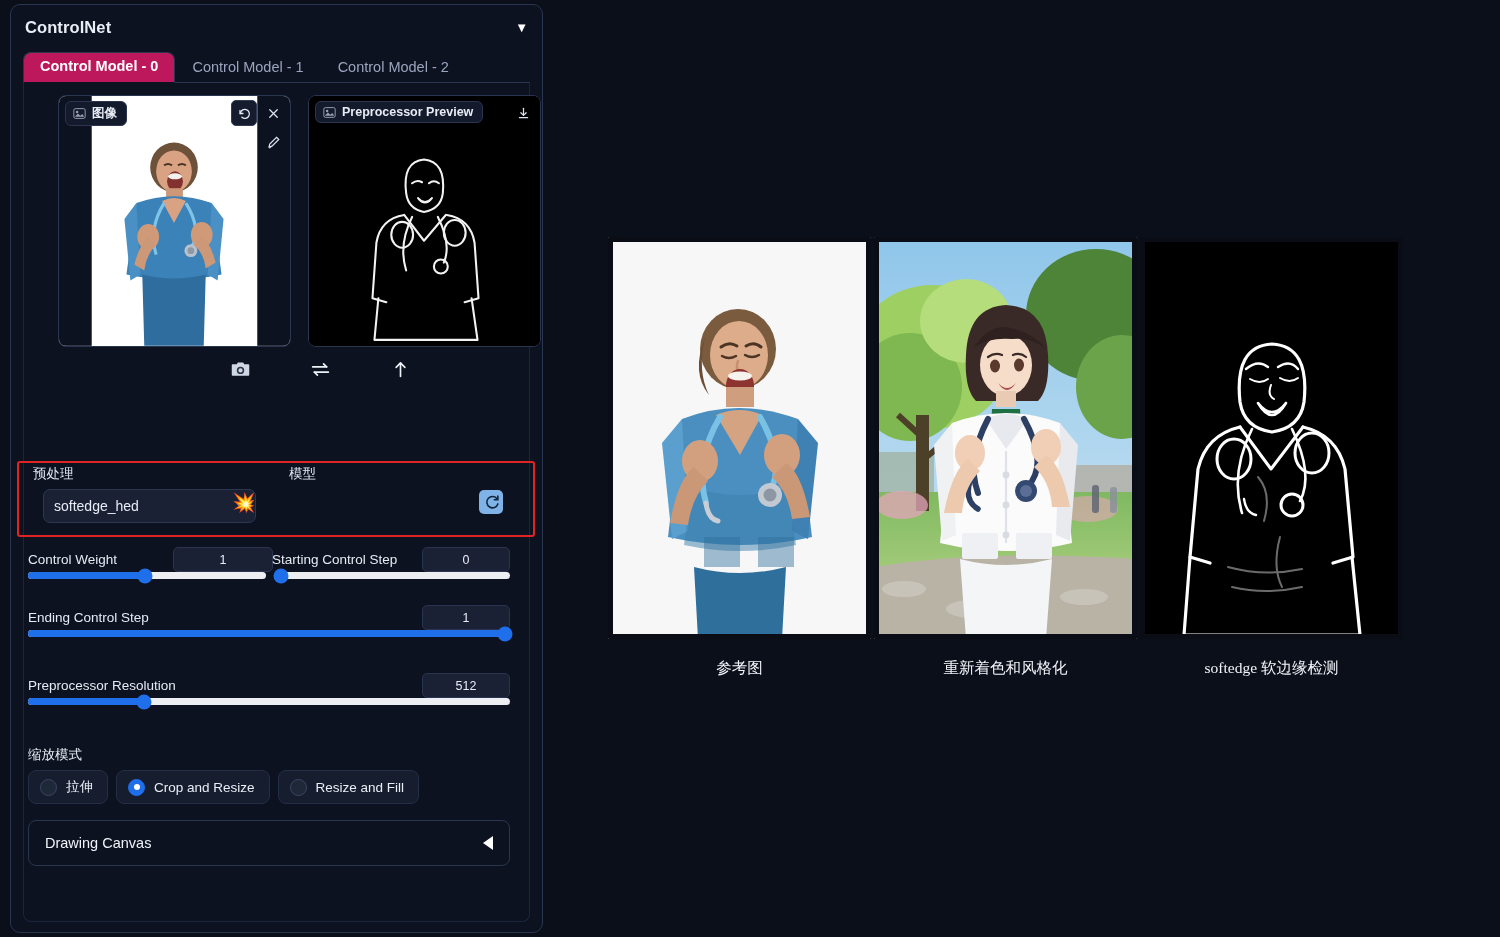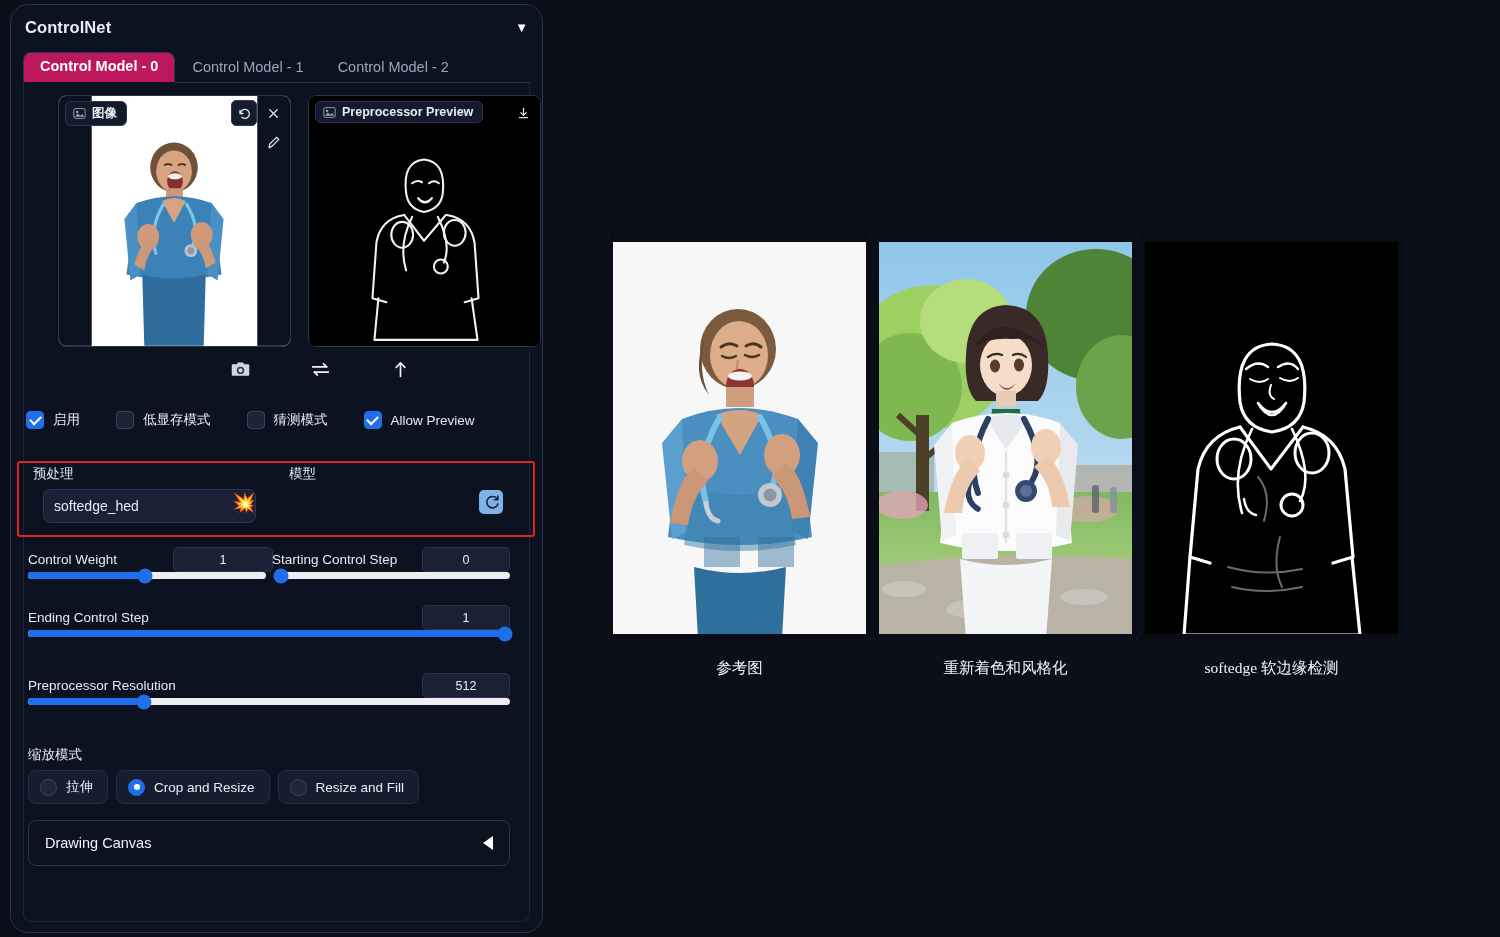--- a/index.html
+++ b/index.html
@@ -10,21 +10,21 @@
     overflow: hidden;
   }
   body { position: relative; }
 
   
   .cn-panel {
     position: absolute; left: 10px; top: 4px;
     width: 533px; height: 929px;
     background: #0d1220;
     border: 1px solid #2a3550;
-    border-radius: 18px;
+    border-radius: 10px;
   }
   .cn-header {
     position: absolute; left: 0; top: 0; width: 100%; height: 44px;
     display: flex; align-items: center; padding: 0 14px;
   }
   .cn-title {
     color: #e9edf5; font-size: 16.5px; font-weight: 600; letter-spacing: .1px;
   }
   .cn-collapse {
     margin-left: auto; color: #ffffff; font-size: 13px; line-height: 1;
@@ -396,38 +396,20 @@
         </svg>
       </div>
       <div class="mid-ico">
         <svg viewBox="0 0 24 24" fill="none" stroke="#eef2f8" stroke-width="1.9" stroke-linecap="round" stroke-linejoin="round">
           <path d="M12 20 V5"></path>
             <path d="M7 9.5 L12 4.5 17 9.5"></path>
         </svg>
       </div>
     </div>
 
-    <div class="chk-row">
-      <div class="chk-item">
-        <span class="chk on"></span>
-        <span class="chk-label">启用</span>
-      </div>
-      <div class="chk-item">
-        <span class="chk"></span>
-        <span class="chk-label">低显存模式</span>
-      </div>
-      <div class="chk-item">
-        <span class="chk"></span>
-        <span class="chk-label">猜测模式</span>
-      </div>
-      <div class="chk-item">
-        <span class="chk on"></span>
-        <span class="chk-label">Allow Preview</span>
-      </div>
-    </div>
 
     <div class="hl-box"></div>
 
     <div class="field-label lbl-pre">预处理</div>
     <div class="select" id="select-preprocessor">
       <span>softedge_hed</span>
       <span class="caret"></span>
     </div>
 
     <div class="spark">💥</div>

